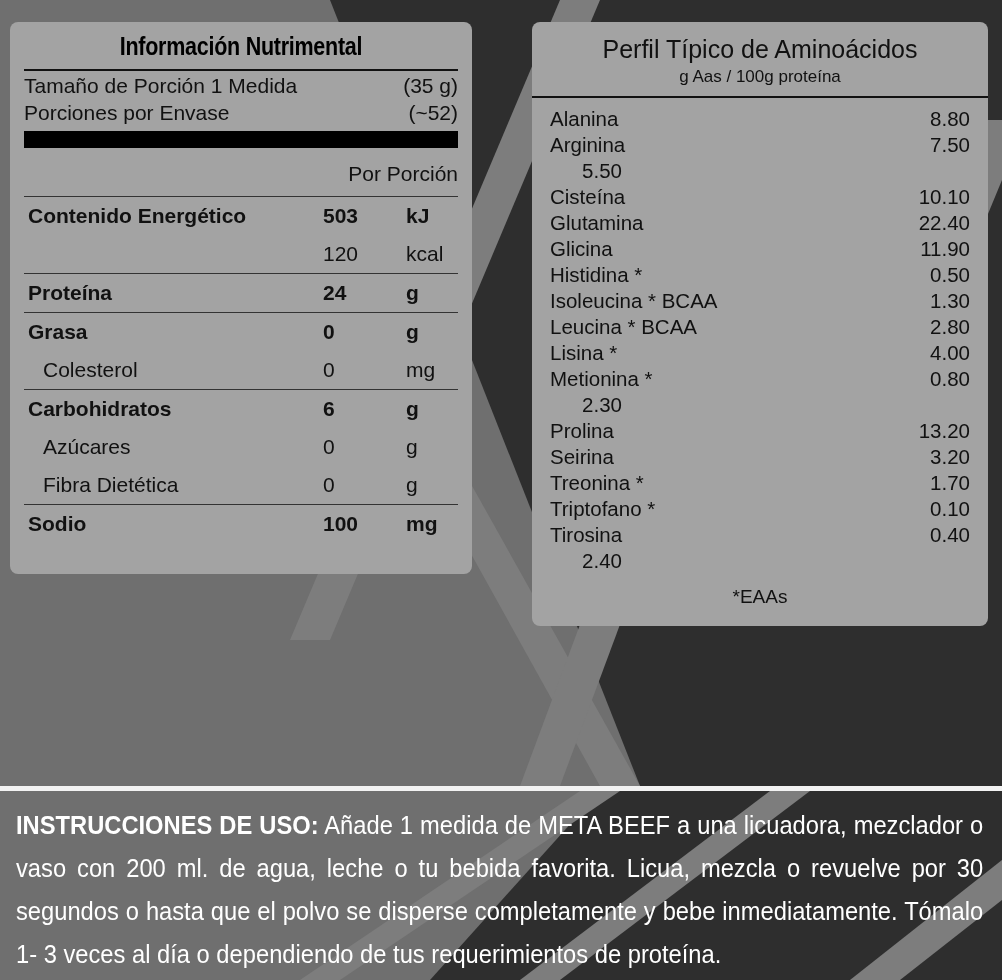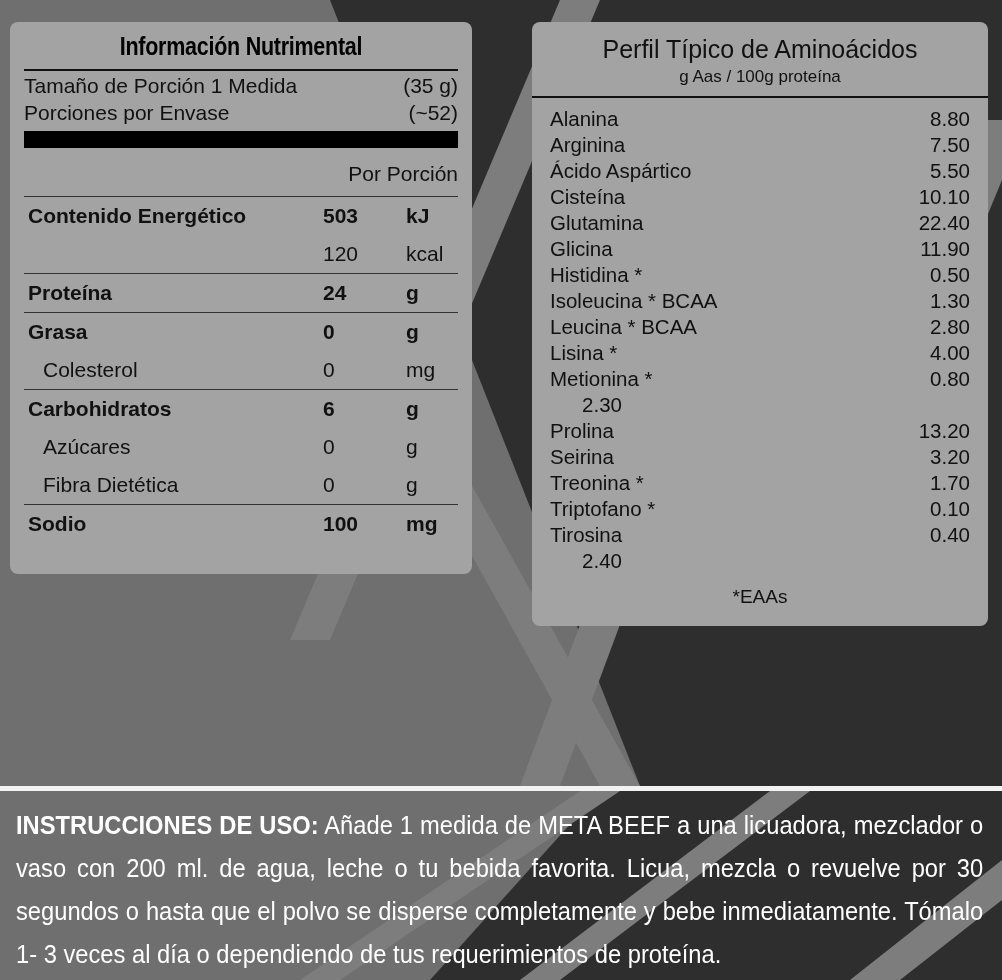--- a/index.html
+++ b/index.html
@@ -187,21 +187,20 @@
     <div class="aa-list" id="amino-rows">
         <div class="aa-row">
           <span class="aname">Alanina</span>
           <span class="aval">8.80</span>
         </div>
         <div class="aa-row">
           <span class="aname">Arginina</span>
           <span class="aval">7.50</span>
         </div>
         <div class="aa-row">
-          <span class="aname">Ácido Aspártico</span>
           <span class="aval">5.50</span>
         </div>
         <div class="aa-row">
           <span class="aname">Cisteína</span>
           <span class="aval">10.10</span>
         </div>
         <div class="aa-row">
           <span class="aname">Glutamina</span>
           <span class="aval">22.40</span>
         </div>

